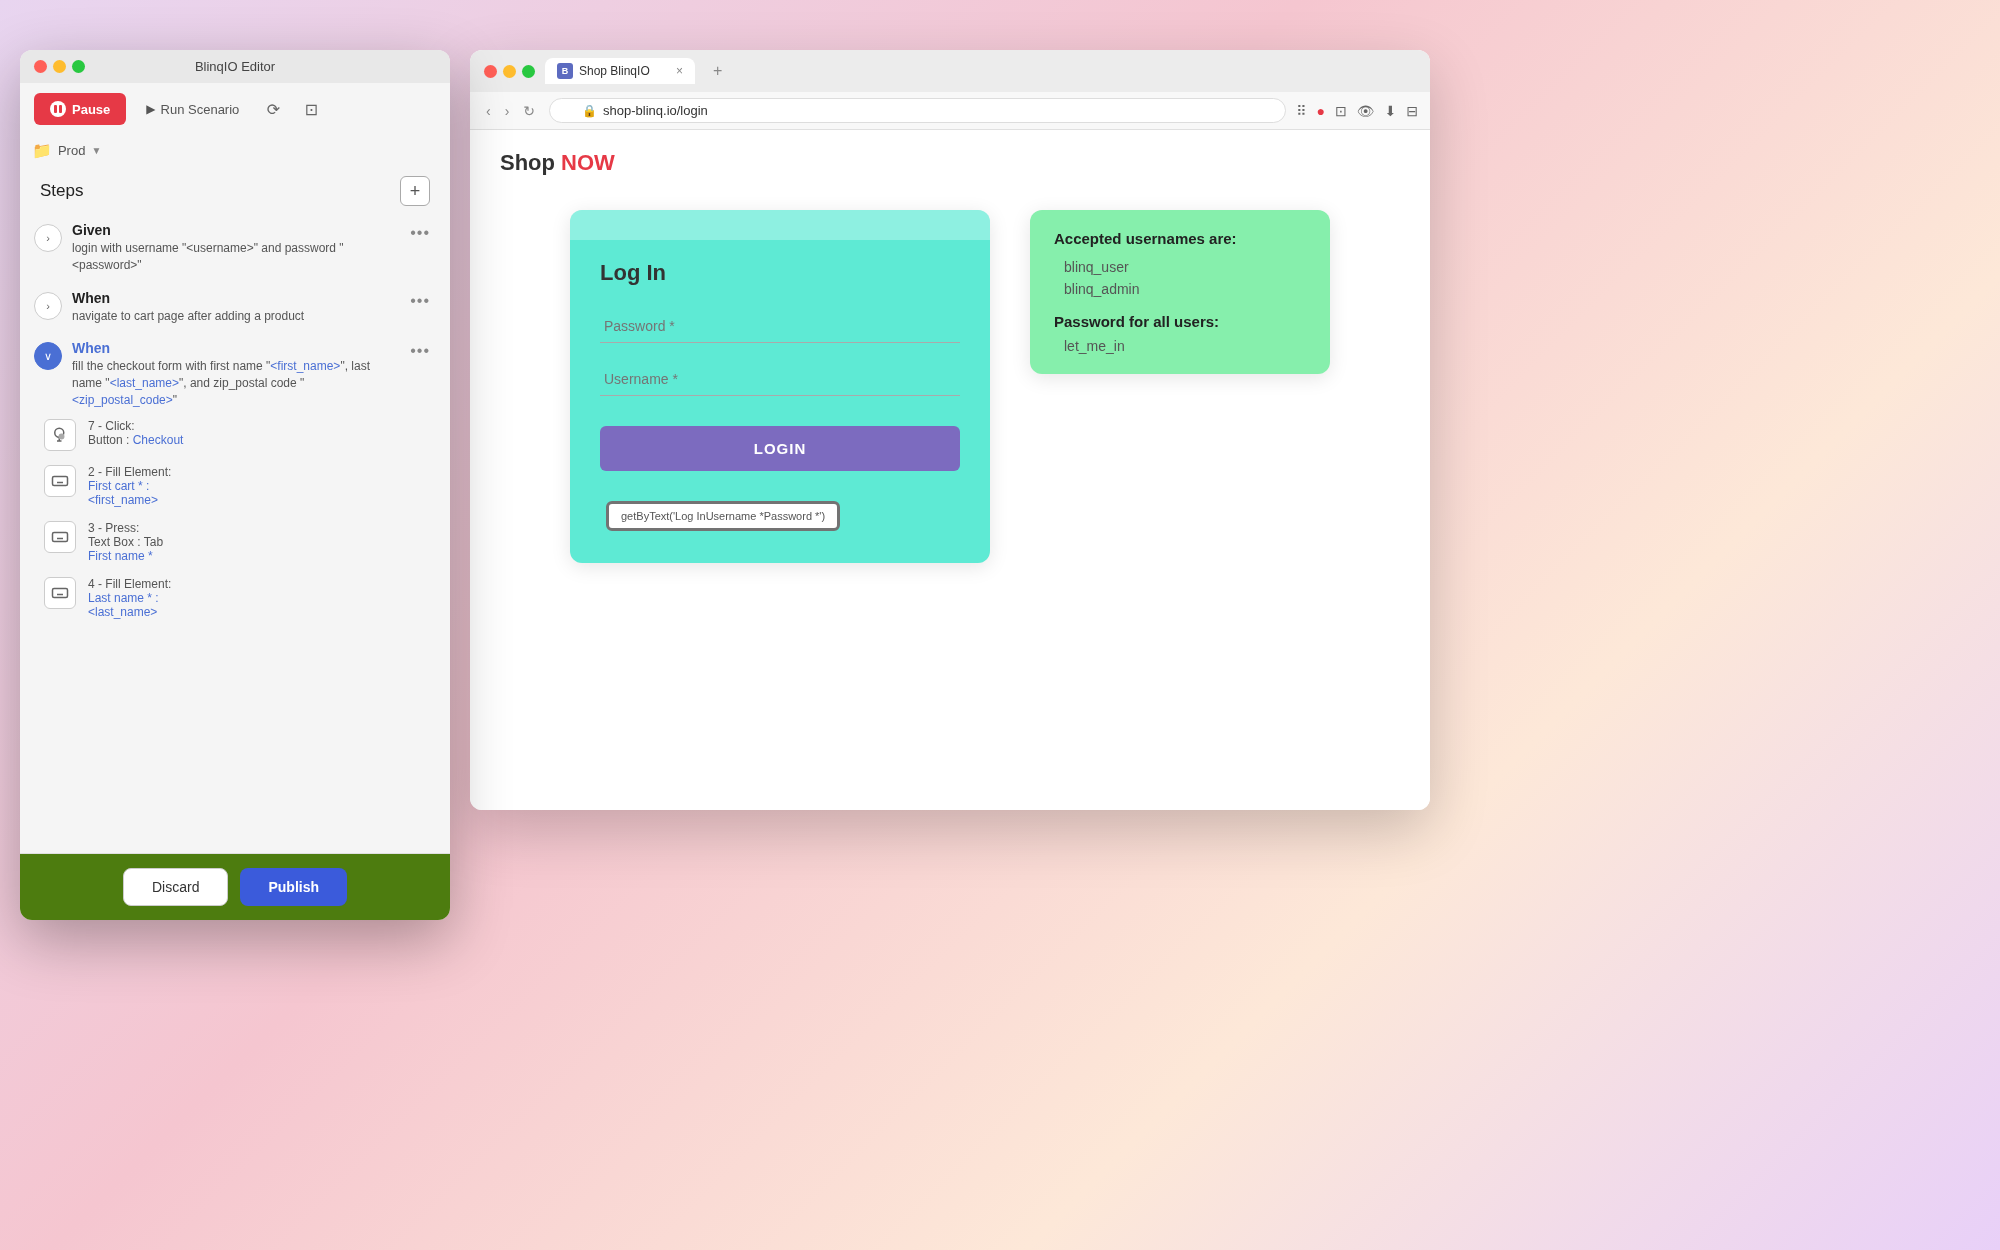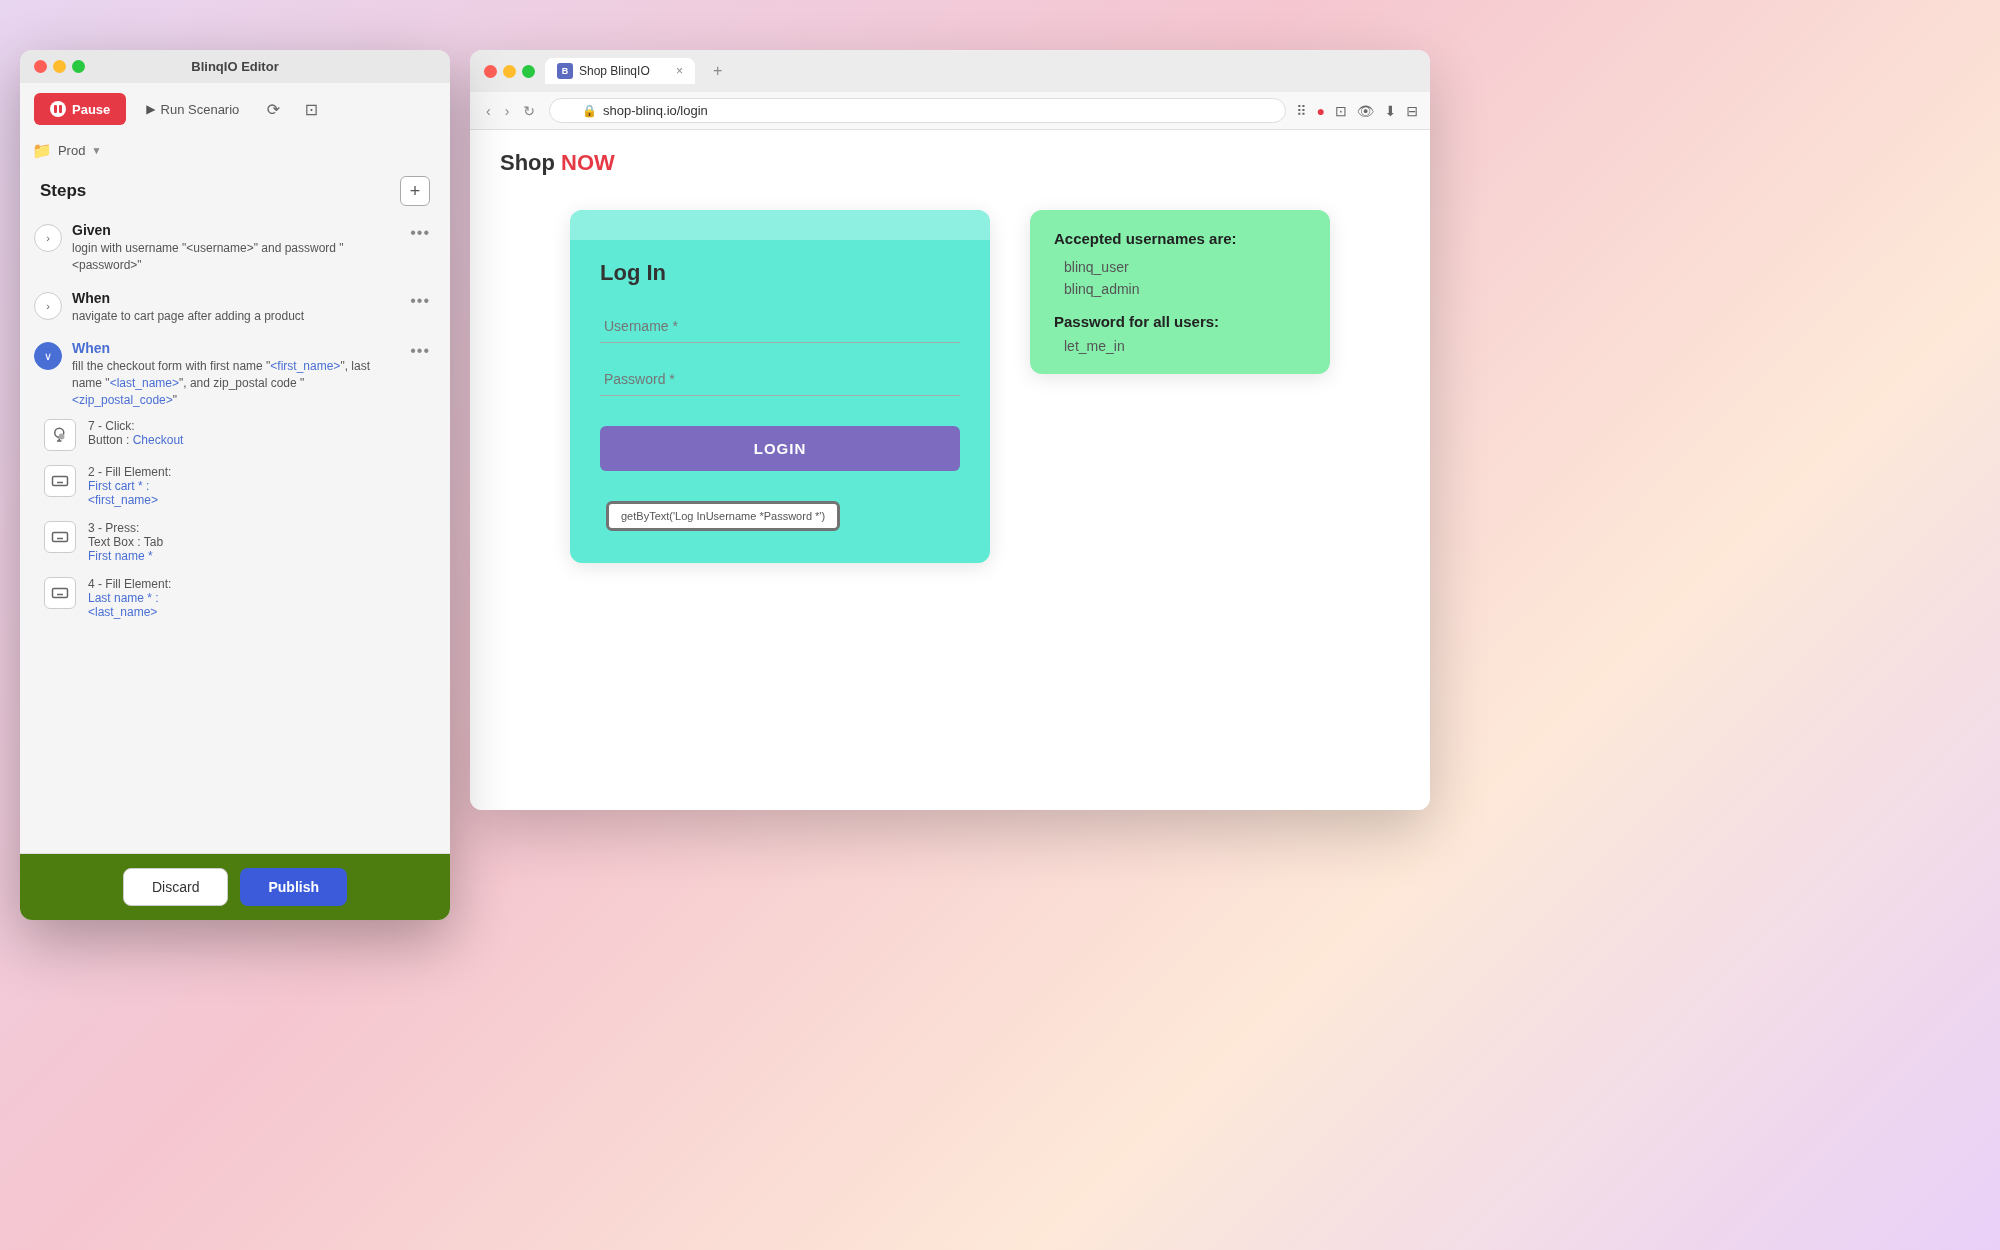--- a/index.html
+++ b/index.html
@@ -63,21 +63,21 @@
     .tl-red { background: #ff5f57; }
     .tl-yellow { background: #febc2e; }
     .tl-green { background: #28c840; }
 
     .editor-title {
       position: absolute;
       left: 50%;
       transform: translateX(-50%);
       font-size: 13px;
       color: #444;
-      font-weight: 700;
+      font-weight: 400;
     }
 
     .editor-toolbar {
       padding: 10px 14px;
       display: flex;
       align-items: center;
       gap: 10px;
       background: #f5f5f5;
     }
 
@@ -130,21 +130,21 @@
 
     .steps-header {
       display: flex;
       align-items: center;
       justify-content: space-between;
       padding: 10px 20px 8px;
     }
 
     .steps-title {
       font-size: 17px;
-      font-weight: 700;
+      font-weight: 400;
       color: #222;
     }
 
     .add-step-btn {
       width: 30px;
       height: 30px;
       border: 1.5px solid #aaa;
       border-radius: 6px;
       background: white;
       cursor: pointer;
@@ -781,24 +781,24 @@
         <span>Shop </span><span class="shop-now">NOW</span>
       </div>
 
       <div class="login-area">
 
         <div class="login-card">
           <div class="login-card-top"></div>
           <div class="login-form">
             <div class="login-title">Log In</div>
             <div class="login-input-group">
+              <input class="login-input" type="password" placeholder="Password *" style="">
+            </div>
+            <div class="login-input-group">
               <input class="login-input" type="text" placeholder="Username *" style="">
-            </div>
-            <div class="login-input-group">
-              <input class="login-input" type="password" placeholder="Password *" style="">
             </div>
             <button class="login-btn">LOGIN</button>
           </div>
           <div style="padding: 0 16px 16px;">
             <div class="login-tooltip">getByText('Log InUsername *Password *')</div>
           </div>
         </div>
 
         <div class="info-card">
           <div class="info-card-title">Accepted usernames are:</div>

